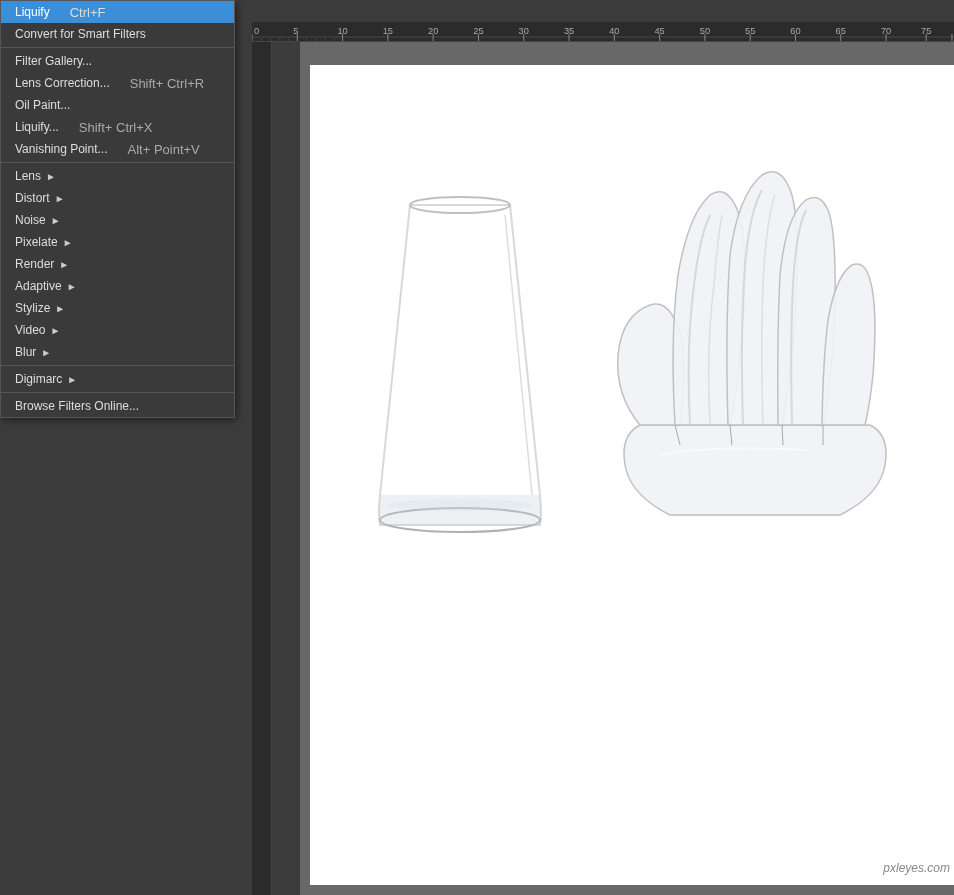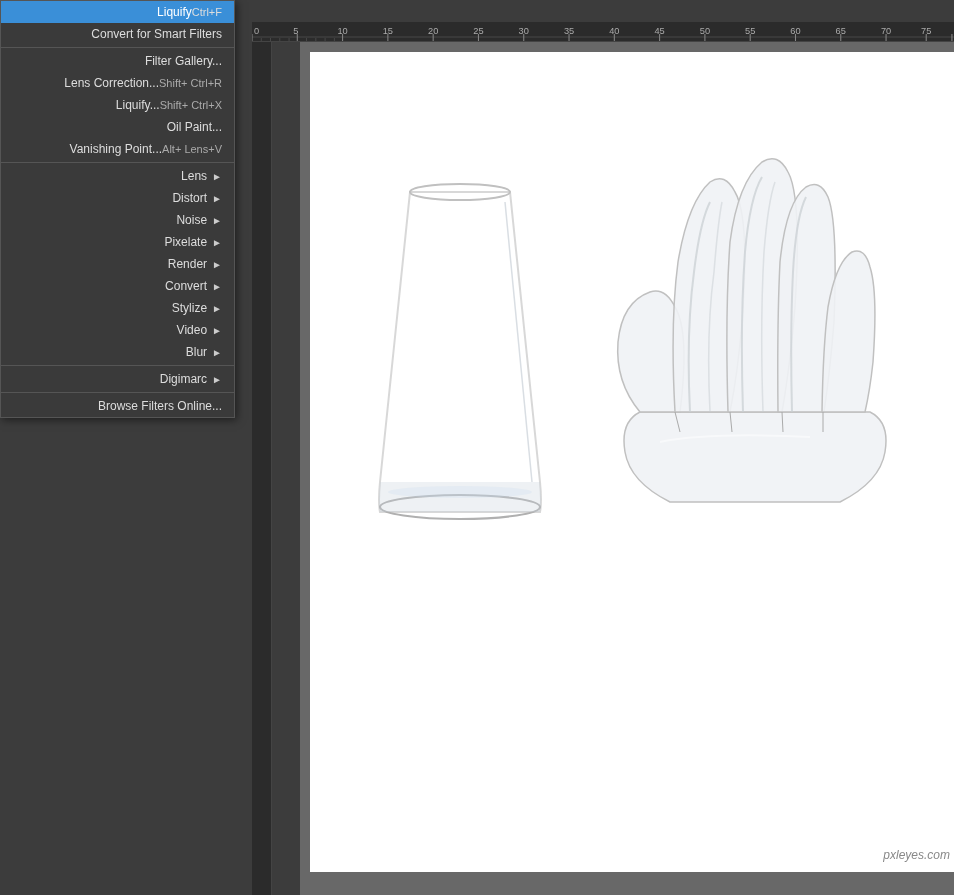--- a/index.html
+++ b/index.html
@@ -22,37 +22,38 @@
       width: 235px;
       background: #3a3a3a;
       border: 1px solid #555;
       z-index: 200;
       box-shadow: 2px 2px 8px rgba(0,0,0,0.5);
     }
 
     .menu-item {
       display: flex;
       align-items: center;
-      justify-content: flex-end;
+      justify-content: flex-start;
       padding: 3px 12px 3px 14px;
       height: 22px;
       cursor: pointer;
       color: #ddd;
       font-size: 12px;
       white-space: nowrap;
     }
 
     .menu-item.highlighted {
       background: #3a8fd8;
       color: #fff;
     }
 
     .menu-item .shortcut {
       color: #aaa;
-      font-size: 11px;
+      font-size: 13px;
+      margin-left: 20px;
     }
 
     .menu-item.active .shortcut,
     .menu-item.highlighted .shortcut {
       color: #ddd;
     }
 
     .menu-item .arrow {
       font-size: 10px;
       margin-left: 5px;
@@ -101,21 +102,21 @@
 
     
     .doc-canvas {
       position: absolute;
       top: 42px;
       left: 272px;
       right: 0;
       bottom: 0;
       background: #686868;
       display: flex;
-      align-items: flex-start;
+      align-items: flex-end;
       justify-content: flex-start;
       padding: 10px;
       margin-left: 28px;
     }
 
     .doc-content {
       background: #ffffff;
       width: 680px;
       height: 820px;
       position: relative;
@@ -296,32 +297,32 @@
     <span class="shortcut"></span>
   </div>
 
 
   <div class="menu-item">
     <span>Lens Correction...</span>
     <span class="shortcut">Shift+ Ctrl+R</span>
   </div>
 
   <div class="menu-item">
+    <span>Oil Paint...</span>
+    <span class="shortcut"></span>
+  </div>
+
+  <div class="menu-item">
     <span>Liquify...</span>
     <span class="shortcut">Shift+ Ctrl+X</span>
   </div>
 
   <div class="menu-item">
-    <span>Oil Paint...</span>
-    <span class="shortcut"></span>
-  </div>
-
-  <div class="menu-item">
     <span>Vanishing Point...</span>
-    <span class="shortcut">Alt+ Lens+V</span>
+    <span class="shortcut">Alt+ Point+V</span>
   </div>
 
   <div class="menu-separator"></div>
 
   <div class="menu-item">
     <span>Lens</span>
     <span class="arrow">►</span>
   </div>
 
   <div class="menu-item">
@@ -338,21 +339,21 @@
     <span>Pixelate</span>
     <span class="arrow">►</span>
   </div>
 
   <div class="menu-item">
     <span>Render</span>
     <span class="arrow">►</span>
   </div>
 
   <div class="menu-item">
-    <span>Convert</span>
+    <span>Adaptive</span>
     <span class="arrow">►</span>
   </div>
 
   <div class="menu-item">
     <span>Stylize</span>
     <span class="arrow">►</span>
   </div>
 
   <div class="menu-item">
     <span>Video</span>

